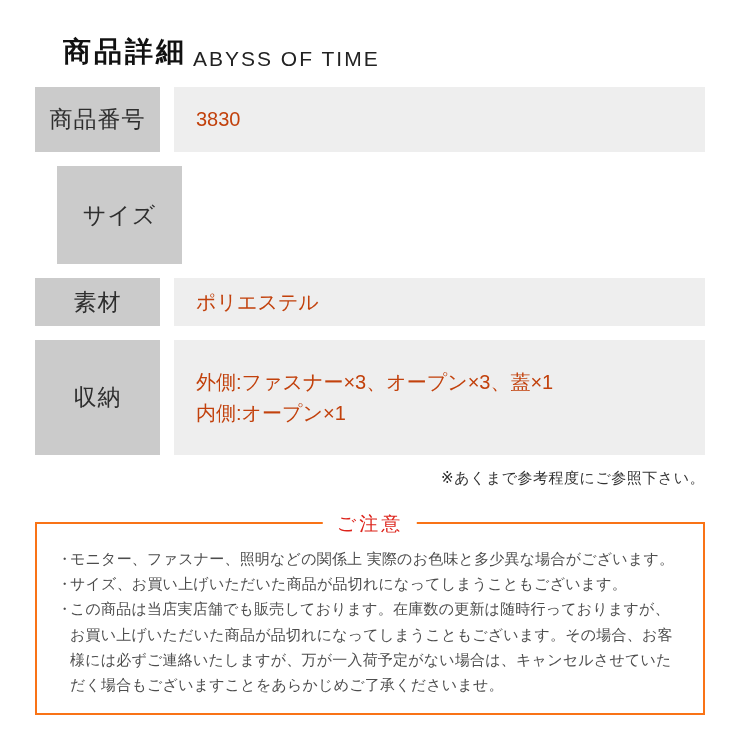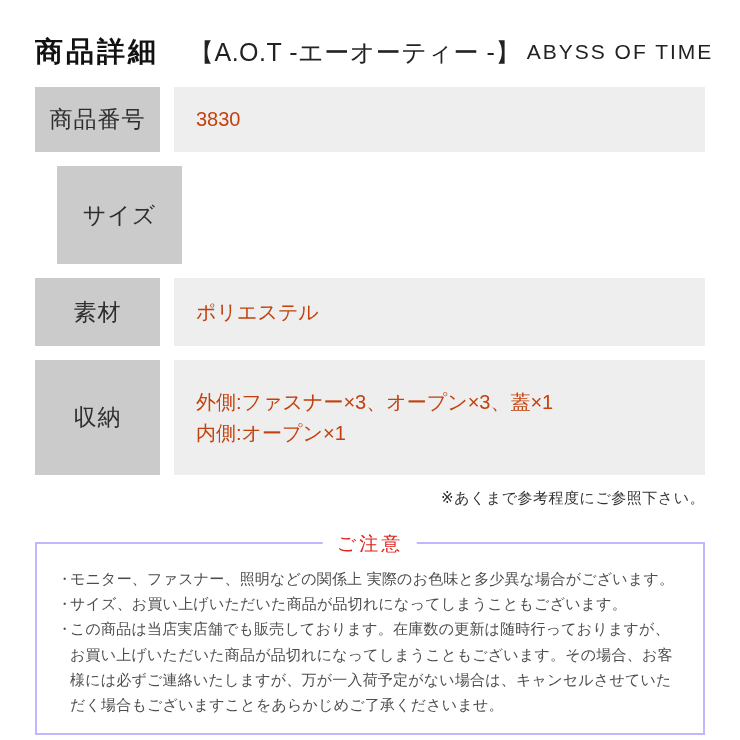--- a/index.html
+++ b/index.html
@@ -13,23 +13,24 @@
   }
   .page {
     width: 740px;
     height: 740px;
     padding: 33px 35px 30px 35px;
   }
 
   
   .header {
     display: flex;
-    align-items: center;
+    align-items: flex-end;
     margin-bottom: 16px;
     white-space: nowrap;
+    margin-left: 28px;
   }
   .page-title {
     font-size: 28px;
     font-weight: 700;
     letter-spacing: 3px;
     color: #111;
   }
   .brand {
     margin-left: 30px;
     font-size: 25px;
@@ -69,37 +70,37 @@
     display: flex;
     flex-direction: column;
     justify-content: center;
     padding-left: 22px;
     font-size: 20px;
     color: #c2410c;
     line-height: 1.55;
   }
   .row-h1 { height: 65px; }
   .row-h2 { height: 98px; padding-left: 22px; }
-  .row-h3 { height: 68px; }
+  .row-h3 { height: 48px; }
   .row-h4 { height: 115px; }
 
   
   .note {
     text-align: right;
     font-size: 15px;
     color: #333;
     margin-top: 9px;
     letter-spacing: 0.5px;
   }
 
   
   .caution {
     position: relative;
     margin-top: 34px;
-    border: 2px solid #c4b5fd;
+    border: 2px solid #f97316;
     padding: 22px 18px 16px 20px;
   }
   .caution-title {
     position: absolute;
     top: -13px;
     left: 50%;
     transform: translateX(-50%);
     background: #ffffff;
     padding: 0 14px;
     font-size: 19px;
@@ -121,21 +122,20 @@
   }
   .caution .ctext { flex: 1; }
 </style>
 </head>
 <body>
 
 <div class="page">
 
   <div class="header">
     <span class="page-title">商品詳細</span>
-    <span class="brand">【A.O.T -エーオーティー -】</span>
     <span class="brand-sub">ABYSS OF TIME</span>
   </div>
 
   <div class="spec-table">
 
     <div class="trow row-h1">
       <div class="tlabel">商品番号</div>
       <div class="tvalue">
         <span>3830</span>
       </div>

